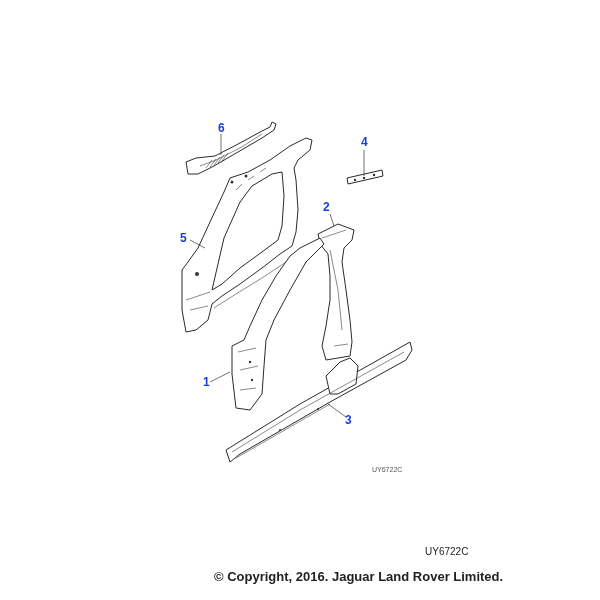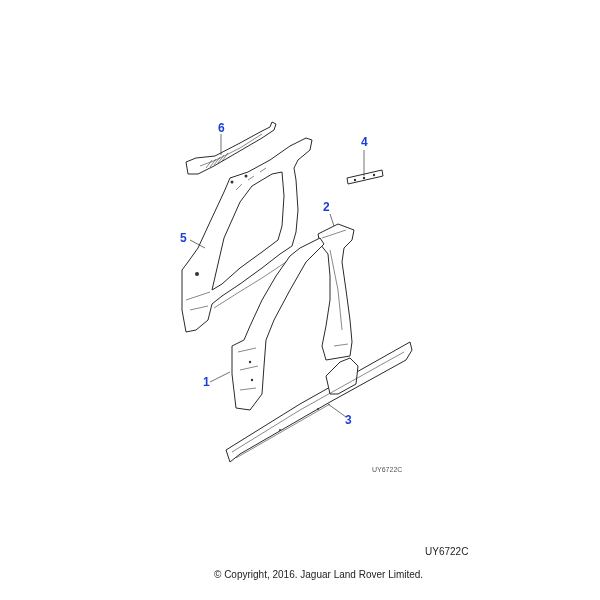--- a/index.html
+++ b/index.html
@@ -3,21 +3,21 @@
   <meta charset="utf-8">
   <style>
     html, body { margin: 0; padding: 0; background: #ffffff; }
     body { width: 600px; height: 600px; position: relative; overflow: hidden;
            font-family: "Liberation Sans", sans-serif; }
     .canvas { position: absolute; left: 0; top: 0; width: 600px; height: 600px; }
     .callout { position: absolute; font-family: "Liberation Sans", sans-serif;
                font-weight: bold; font-size: 12px; color: #1a3fd6; line-height: 1; }
     .small-code { position: absolute; left: 372px; top: 466px; font-size: 7px; color: #555; }
     .big-code { position: absolute; left: 425px; top: 546px; font-size: 10px; color: #222; }
-    .copyright { position: absolute; left: 214px; top: 569px; font-size: 10px; color: #222; }
+    .copyright { position: absolute; left: 214px; top: 569px; font-size: 13px; color: #222; font-weight: bold; }
     svg .part { fill: #ffffff; stroke: #2a2a2a; stroke-width: 1; stroke-linejoin: round; }
     svg .detail { fill: none; stroke: #3a3a3a; stroke-width: 0.6; }
     svg .leader { fill: none; stroke: #333; stroke-width: 0.7; }
     svg .hole { fill: #333; }
   </style>
 </head>
 <body>
 
 <div class="canvas">
   <svg width="600" height="600" viewBox="0 0 600 600">

